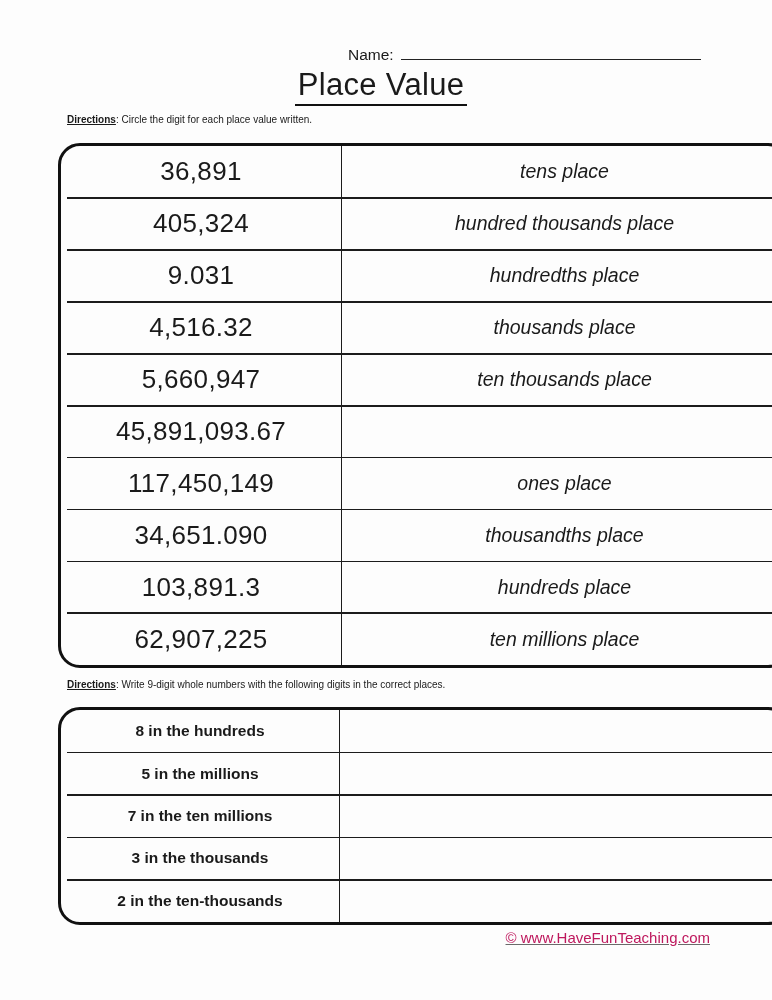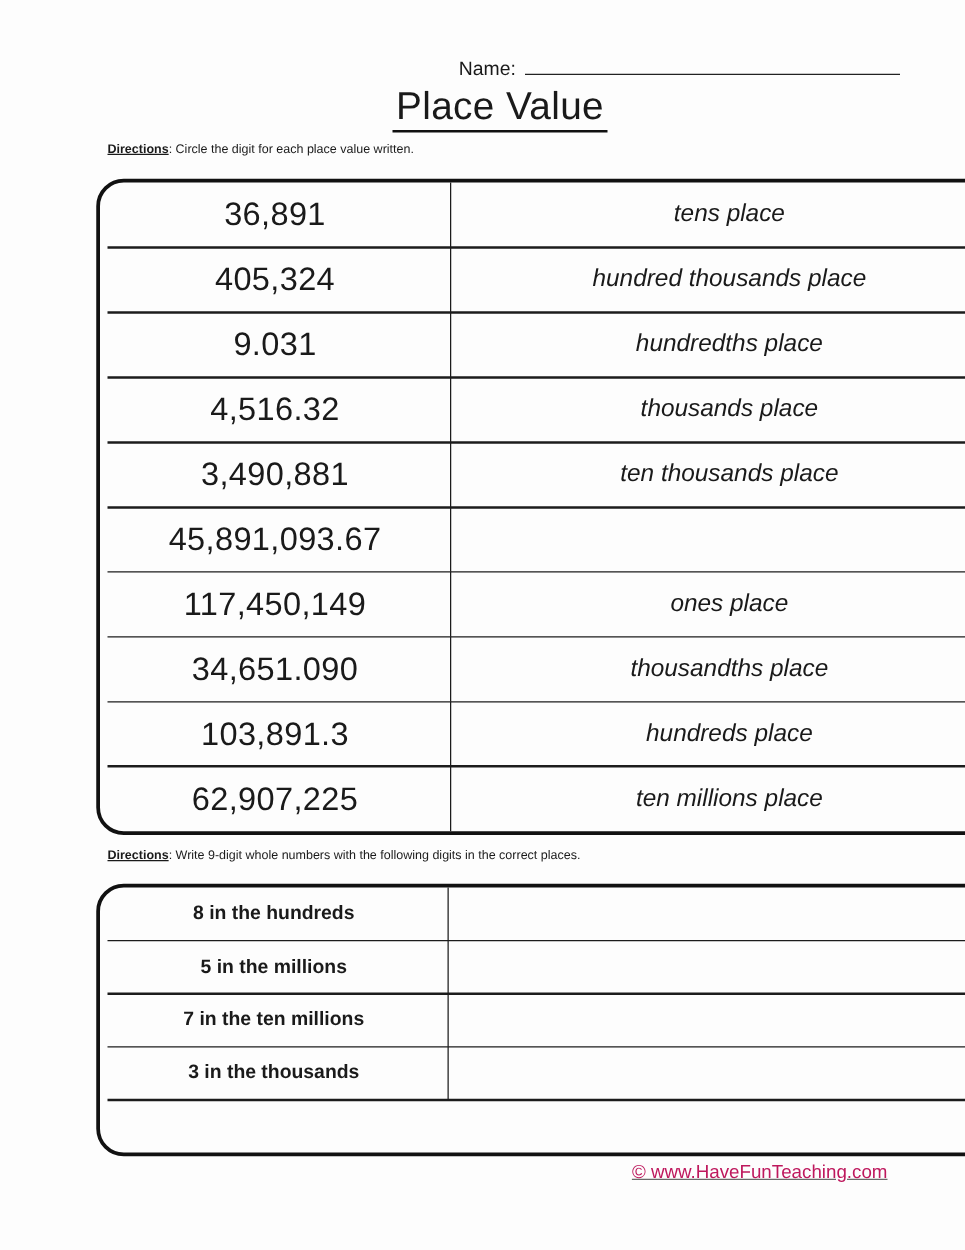--- a/index.html
+++ b/index.html
@@ -4,21 +4,21 @@
 <style>
   html, body { margin:0; padding:0; }
   body {
     width:772px; height:1000px;
     background:#fdfdfd;
     font-family:"Liberation Sans", sans-serif;
     color:#1a1a1a;
     position:relative;
     overflow:hidden;
   }
-  .page { position:absolute; inset:0;margin-left:19px; }
+  .page { position:absolute; inset:0; }
 
   
   .name-row {
     position:absolute; top:46px; left:348px;
     font-size:15.5px; white-space:nowrap;
   }
   .name-line {
     display:inline-block; width:300px; height:13px;
     border-bottom:1.7px solid #222;
     margin-left:7px; vertical-align:baseline;
@@ -109,21 +109,21 @@
     </div>
     <div class="trow">
       <div class="cell-left">9.031</div>
       <div class="cell-right">hundredths place</div>
     </div>
     <div class="trow">
       <div class="cell-left">4,516.32</div>
       <div class="cell-right">thousands place</div>
     </div>
     <div class="trow">
-      <div class="cell-left">3,490,881</div>
+      <div class="cell-left">5,660,947</div>
       <div class="cell-right">ten thousands place</div>
     </div>
     <div class="trow">
       <div class="cell-left">45,891,093.67</div>
     </div>
     <div class="trow">
       <div class="cell-left">117,450,149</div>
       <div class="cell-right">ones place</div>
     </div>
     <div class="trow">
@@ -155,19 +155,20 @@
     </div>
     <div class="trow">
       <div class="cell-left">7 in the ten millions</div>
       <div class="cell-right"></div>
     </div>
     <div class="trow">
       <div class="cell-left">3 in the thousands</div>
       <div class="cell-right"></div>
     </div>
     <div class="trow">
+      <div class="cell-left">2 in the ten-thousands</div>
       <div class="cell-right"></div>
     </div>
   </div>
 
   <div class="footer">© www.HaveFunTeaching.com</div>
 
 </div>
 
 </body></html>

